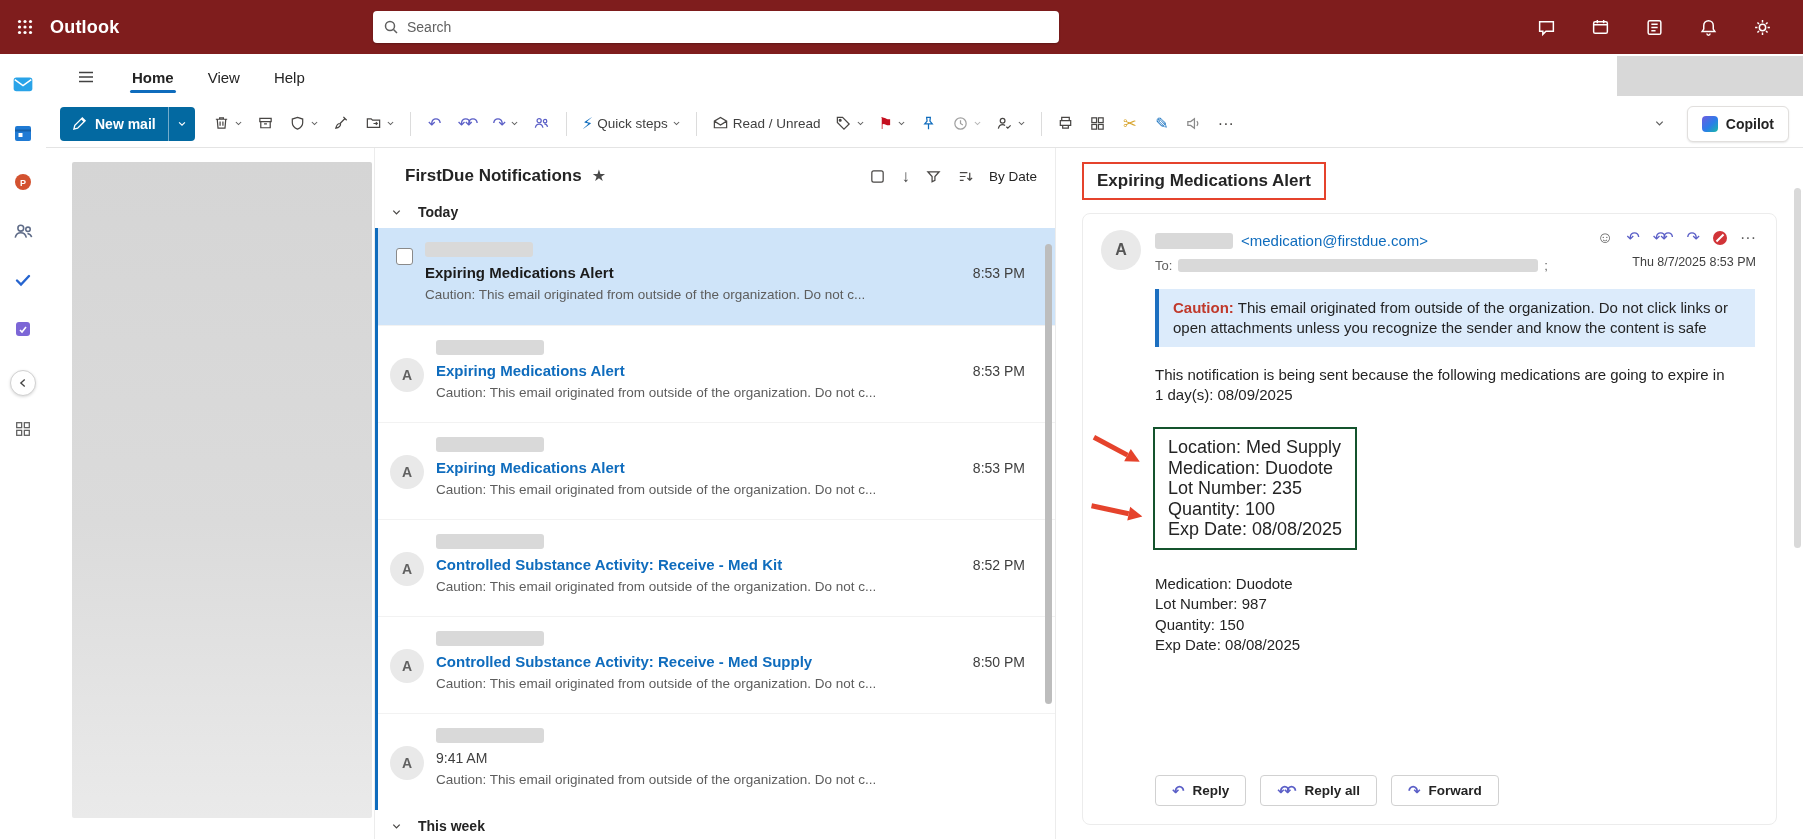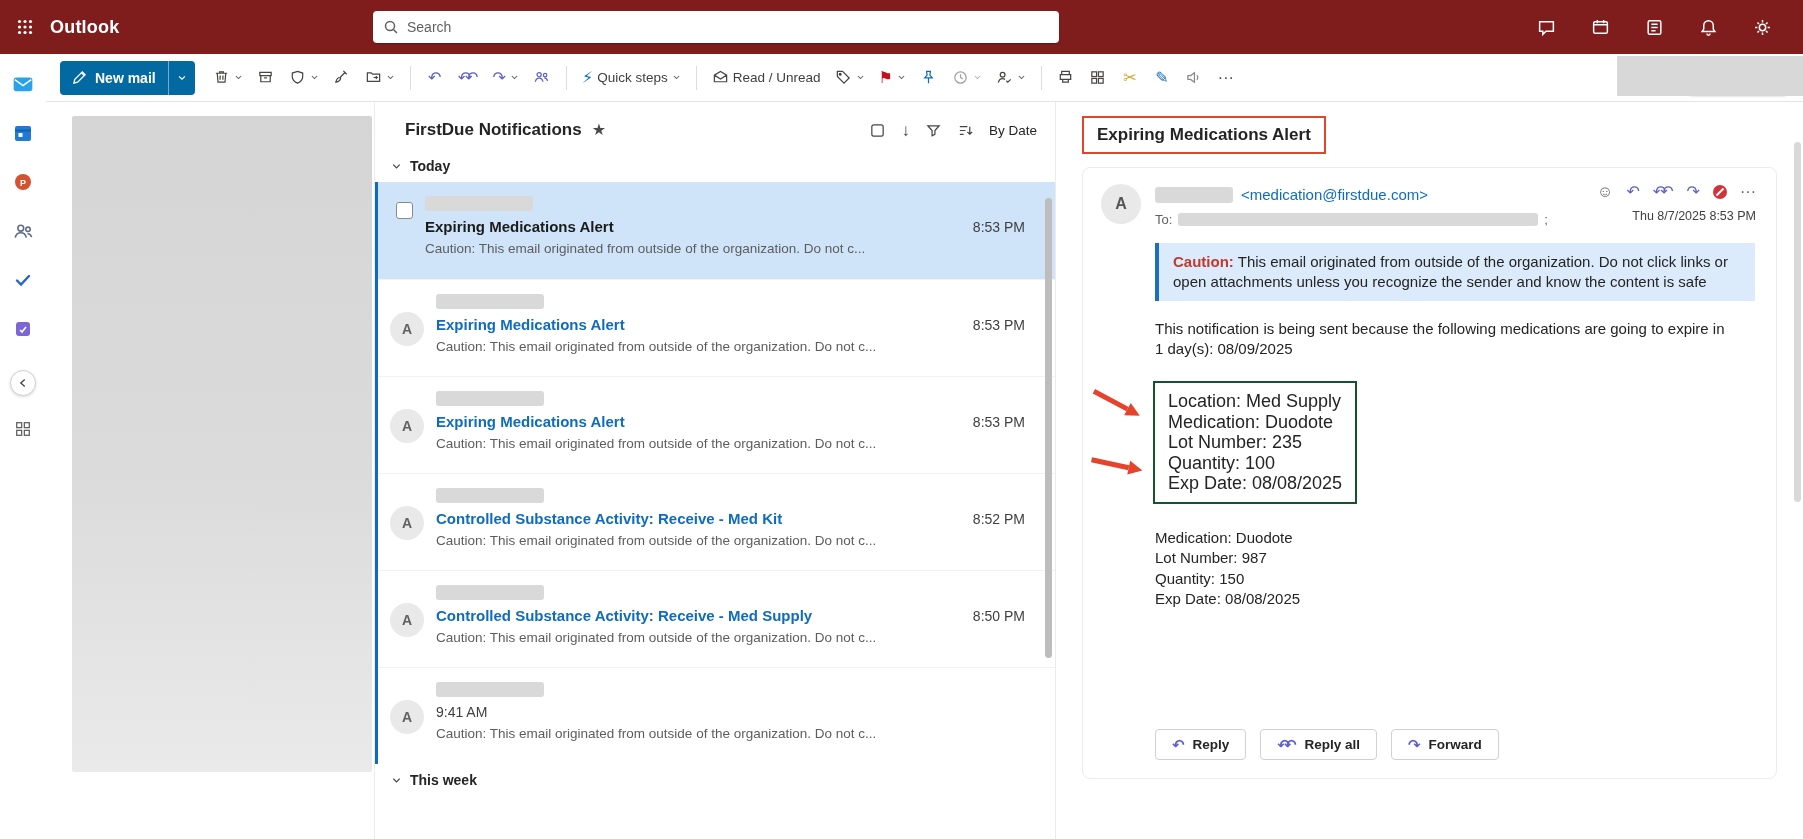--- a/index.html
+++ b/index.html
@@ -46,21 +46,21 @@
 .folderpane{width:328px;position:relative;background:#fff}
 .folder-blur{position:absolute;left:26px;top:14px;width:300px;height:656px;background:linear-gradient(180deg,#d5d5d5 0%,#dbdbdb 55%,#eaeaea 100%);border-radius:2px}
 
 .listpane{width:682px;border-left:1px solid #ececec;border-right:1px solid #ececec;display:flex;flex-direction:column;position:relative;background:#fff}
 .list-header{display:flex;align-items:center;padding:18px 18px 10px 30px;gap:8px}
 .list-title{font-size:17px;font-weight:700}
 .star{color:#4a4a4a;font-size:16px;margin-left:2px}
 .list-tools{margin-left:auto;display:flex;align-items:center;gap:15px;color:#444}
 .list-tools .g{color:#444;font-size:17px;cursor:pointer}
 .bydate{font-size:13.5px;color:#242424;cursor:pointer}
-.group-hdr{display:flex;align-items:center;gap:8px;padding:8px 16px;font-size:14px;font-weight:600;color:#242424;cursor:pointer}
+.group-hdr{display:flex;align-items:center;gap:16px;padding:8px 16px;font-size:14px;font-weight:600;color:#242424;cursor:pointer}
 .items{border-left:3px solid #0f6cbd}
 .mitem{display:flex;gap:12px;padding:12px 16px 0 12px;height:97px;position:relative;cursor:pointer;background:#fff}
 .mitem+.mitem{border-top:1px solid #f2f2f2}
 .mitem.selected{background:#cfe4f9}
 .avatar{width:34px;height:34px;border-radius:50%;background:#e9e9e9;color:#616161;font-size:14px;font-weight:600;display:flex;align-items:center;justify-content:center;margin-top:20px;flex:none}
 .cb{width:17px;height:17px;border:1px solid #8a8a8a;border-radius:3px;background:#fff;margin:8px 0 0 6px;flex:none;cursor:pointer}
 .ibody{flex:1;min-width:0;padding-top:2px}
 .redact{background:#d9d9d9;border-radius:3px}
 .redact.sender{width:108px;height:15px;margin-bottom:7px}
 .subjrow{display:flex;align-items:baseline;gap:10px}
@@ -212,20 +212,32 @@
           <rect x="11.5" y="3" width="5.5" height="5.5"></rect>
           <rect x="3" y="11.5" width="5.5" height="5.5"></rect>
           <rect x="11.5" y="11.5" width="5.5" height="5.5"></rect>
         </svg>
       </div>
   </div>
 
   <div class="content">
     <div class="redacted-top"></div>
 
+    <div class="navrow">
+      <div class="ham-btn">
+          <svg width="18" height="18" viewBox="0 0 18 18" fill="none" stroke="#424242" stroke-width="1.6">
+            <path d="M2 4.5h14M2 9h14M2 13.5h14"></path>
+          </svg>
+        </div>
+      <div class="tabs">
+        <div class="tab active">Home</div>
+        <div class="tab">View</div>
+        <div class="tab">Help</div>
+      </div>
+    </div>
 
     <div class="toolbar">
       <div class="newmail">
         <div class="newmail-main">
           <svg width="15" height="15" viewBox="0 0 16 16" fill="none" stroke="#fff" stroke-width="1.4">
               <path d="M2 14l1-4 8-8 3 3-8 8zM10 3l3 3"></path>
             </svg>
           <span>New mail</span>
         </div>
         <div class="newmail-split">

